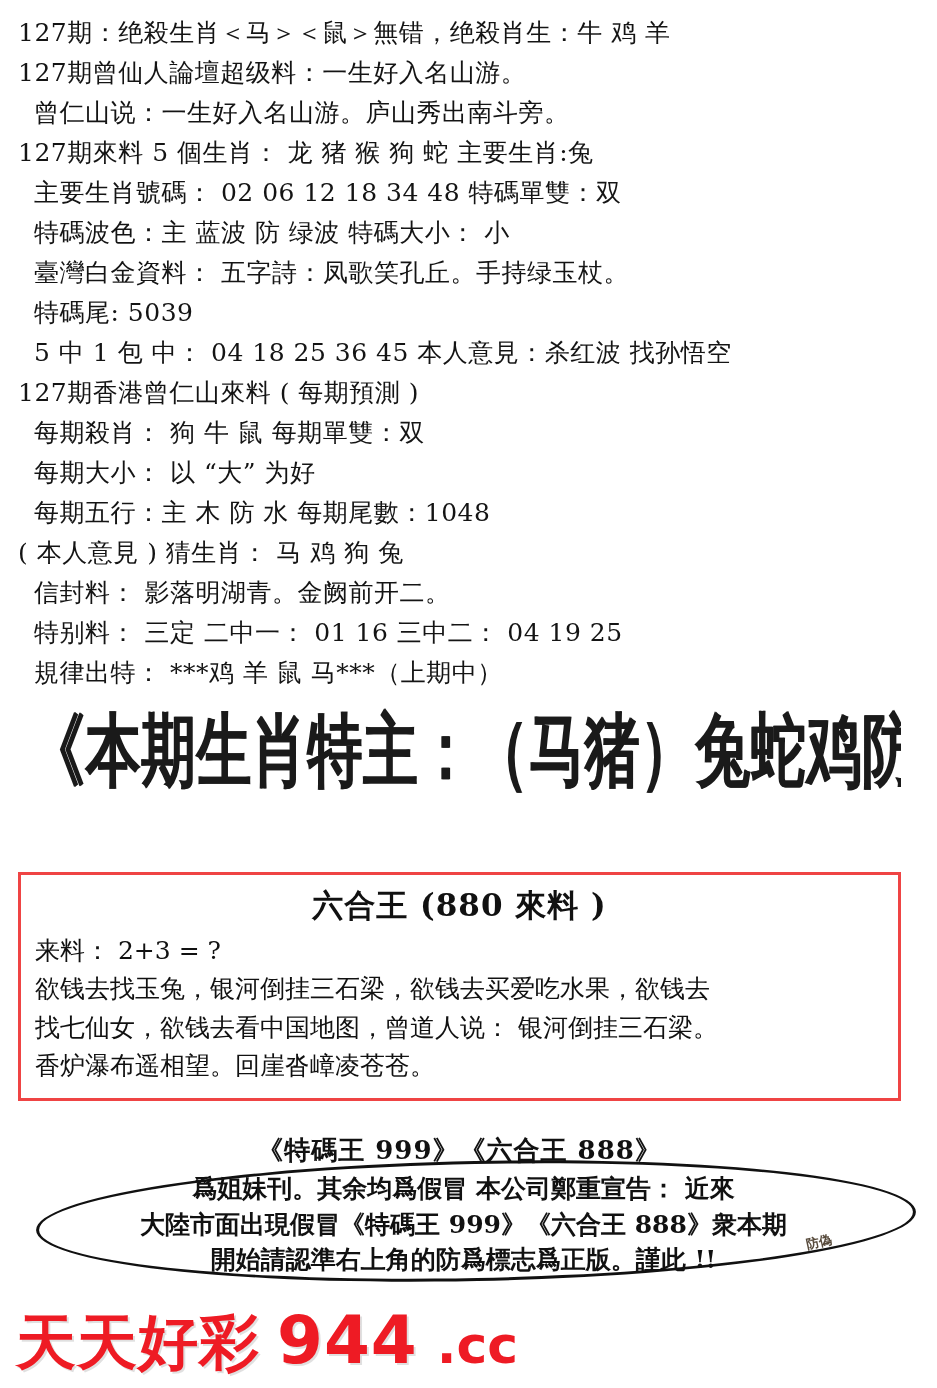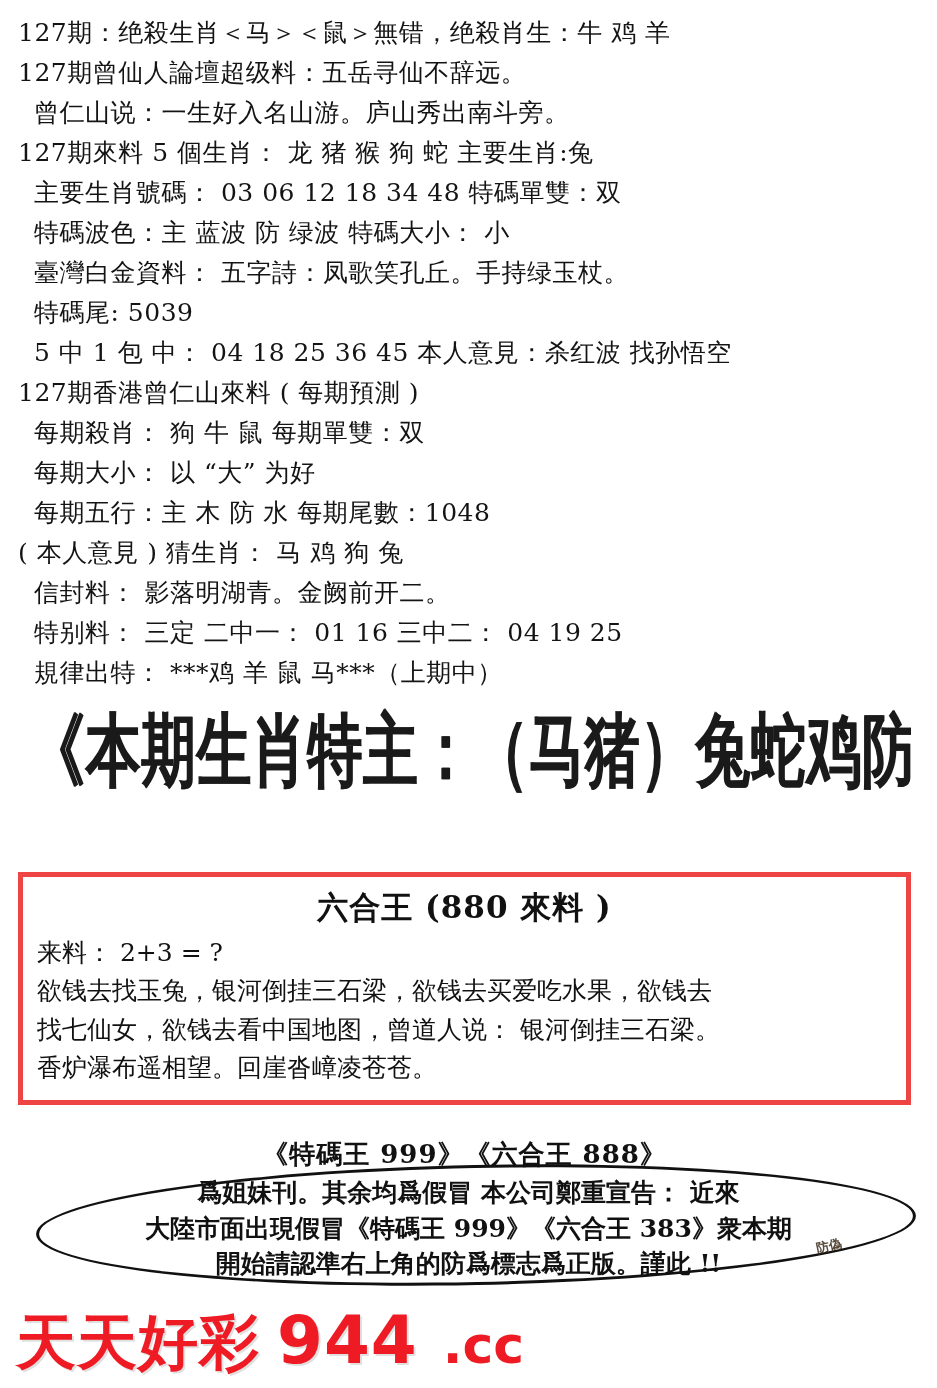--- a/index.html
+++ b/index.html
@@ -13,21 +13,21 @@
     position: relative;
     font-family: "DejaVu Serif", serif;
     color: #111;
     overflow: hidden;
   }
   .page {
     position: relative;
     width: 937px;
     height: 1388px;
     box-sizing: border-box;
-    padding: 14px 26px 0 18px;
+    padding: 14px 36px 0 18px;
   }
 
   
   .lines {
     font-family: "DejaVu Serif", serif;
     font-size: 25px;
     line-height: 1.52;
     color: #141414;
     letter-spacing: 0.5px;
   }
@@ -56,21 +56,21 @@
     white-space: nowrap;
     transform: scaleY(1.45) scaleX(0.99);
     transform-origin: left top;
     letter-spacing: 1px;
     text-shadow: 1px 0 0 #1a1a1a;
   }
 
   
   .box {
     margin-top: 58px;
-    border: 5px solid #ef4444;
+    border: 3px solid #ef4444;
     padding: 10px 14px 14px 14px;
     box-sizing: border-box;
   }
   .box-title {
     text-align: center;
     font-size: 31px;
     font-weight: bold;
     letter-spacing: 1px;
     margin-bottom: 6px;
     font-family: "DejaVu Serif", serif;
@@ -169,34 +169,34 @@
     color: #ee1b24;
     margin-left: 2px;
     letter-spacing: 1px;
     text-shadow: 2px 2px 0 rgba(0,0,0,0.12);
   }
   .footer .dotcc {
     font-family: "DejaVu Sans", sans-serif;
     font-weight: bold;
     font-size: 52px;
     color: #ee1b24;
-    margin-left: 10px;
+    margin-left: 4px;
   }
 </style>
 </head>
 <body>
 
 <div class="page">
 
   <div class="lines">
     <div class="line">127期：绝殺生肖＜马＞＜鼠＞無错，绝殺肖生：牛 鸡 羊</div>
-    <div class="line">127期曾仙人論壇超级料：五岳寻仙不辞远。</div>
+    <div class="line">127期曾仙人論壇超级料：一生好入名山游。</div>
     <div class="line indent-1">曾仁山说：一生好入名山游。庐山秀出南斗旁。</div>
     <div class="line">127期來料 5 個生肖： 龙 猪 猴 狗 蛇 主要生肖:兔</div>
-    <div class="line indent-1">主要生肖號碼： 03 06 12 18 34 48 特碼單雙：双</div>
+    <div class="line indent-1">主要生肖號碼： 02 06 12 18 34 48 特碼單雙：双</div>
     <div class="line indent-1">特碼波色：主 蓝波 防 绿波 特碼大小： 小</div>
     <div class="line indent-1">臺灣白金資料： 五字詩：凤歌笑孔丘。手持绿玉杖。</div>
     <div class="line indent-1">特碼尾: 5039</div>
     <div class="line indent-1">5 中 1 包 中： 04 18 25 36 45 本人意見：杀红波 找孙悟空</div>
     <div class="line">127期香港曾仁山來料 ( 每期預測 )</div>
     <div class="line indent-1">每期殺肖： 狗 牛 鼠 每期單雙：双</div>
     <div class="line indent-1">每期大小： 以 “大” 为好</div>
     <div class="line indent-1">每期五行：主 木 防 水 每期尾數：1048</div>
     <div class="line">( 本人意見 ) 猜生肖： 马 鸡 狗 兔</div>
     <div class="line indent-1">信封料： 影落明湖青。金阙前开二。</div>
@@ -214,21 +214,21 @@
     <div class="box-body">欲钱去找玉兔，银河倒挂三石梁，欲钱去买爱吃水果，欲钱去</div>
     <div class="box-body">找七仙女，欲钱去看中国地图，曾道人说： 银河倒挂三石梁。</div>
     <div class="box-body">香炉瀑布遥相望。回崖沓嶂凌苍苍。</div>
   </div>
 
   <div class="notice-wrap">
     <div class="notice-title">《特碼王 999》《六合王 888》</div>
     <div class="oval"></div>
     <div class="notice-lines">
       <div class="nl">爲姐妹刊。其余均爲假冒 本公司鄭重宣告： 近來</div>
-      <div class="nl">大陸市面出現假冒《特碼王 999》《六合王 383》衆本期</div>
+      <div class="nl">大陸市面出現假冒《特碼王 999》《六合王 888》衆本期</div>
       <div class="nl">開始請認準右上角的防爲標志爲正版。謹此 !!</div>
     </div>
     <div class="stamp">防偽</div>
   </div>
 
   <div class="footer">
     <span class="red">天天好彩</span>
     <span class="num">944</span>
     <span class="dotcc">.cc</span>
   </div>

